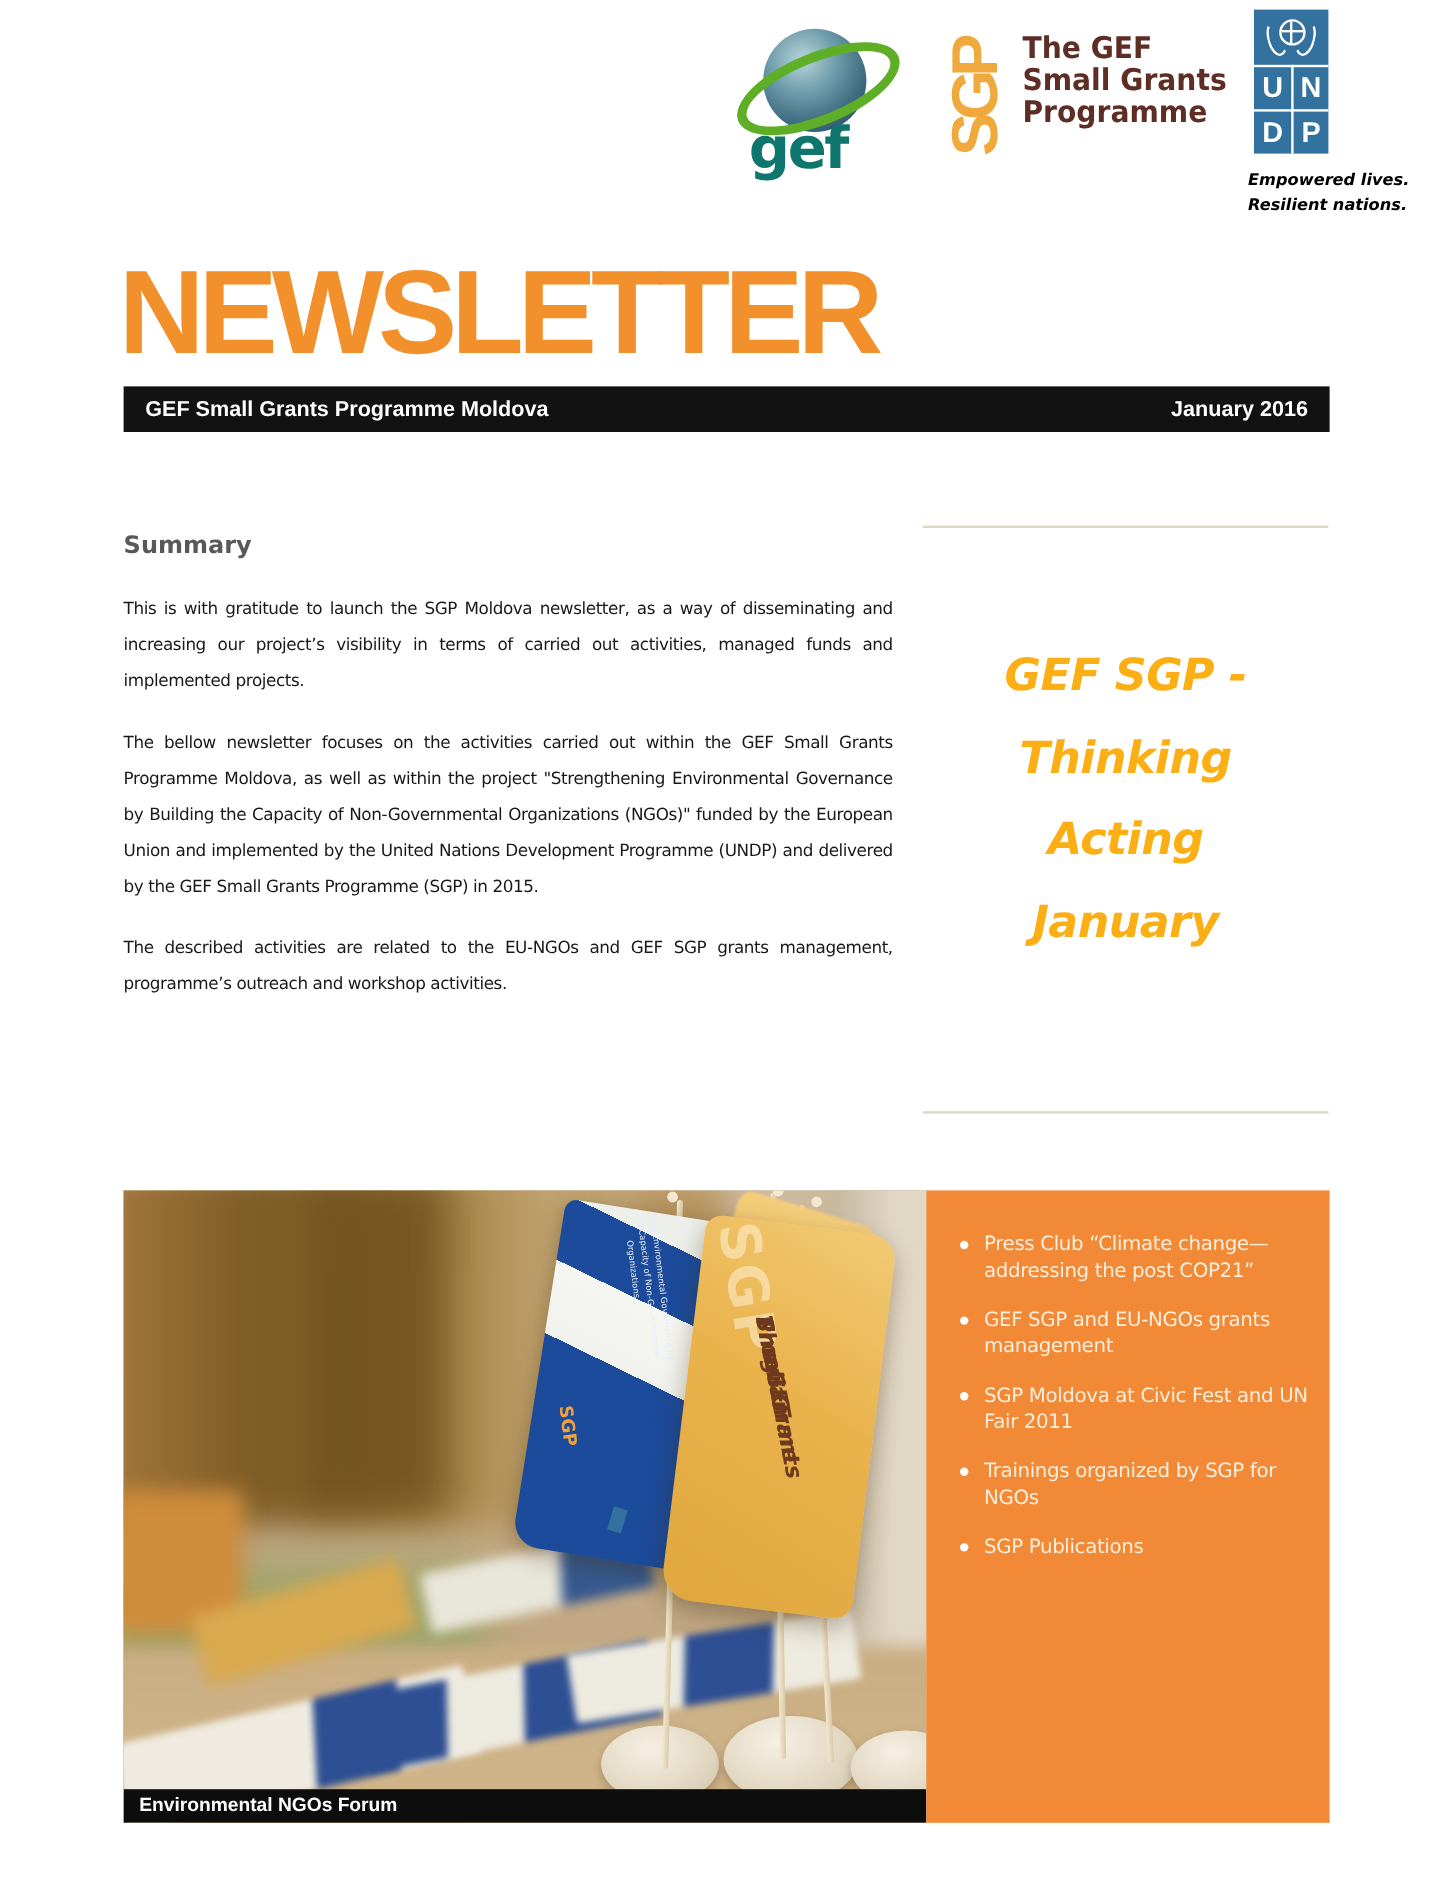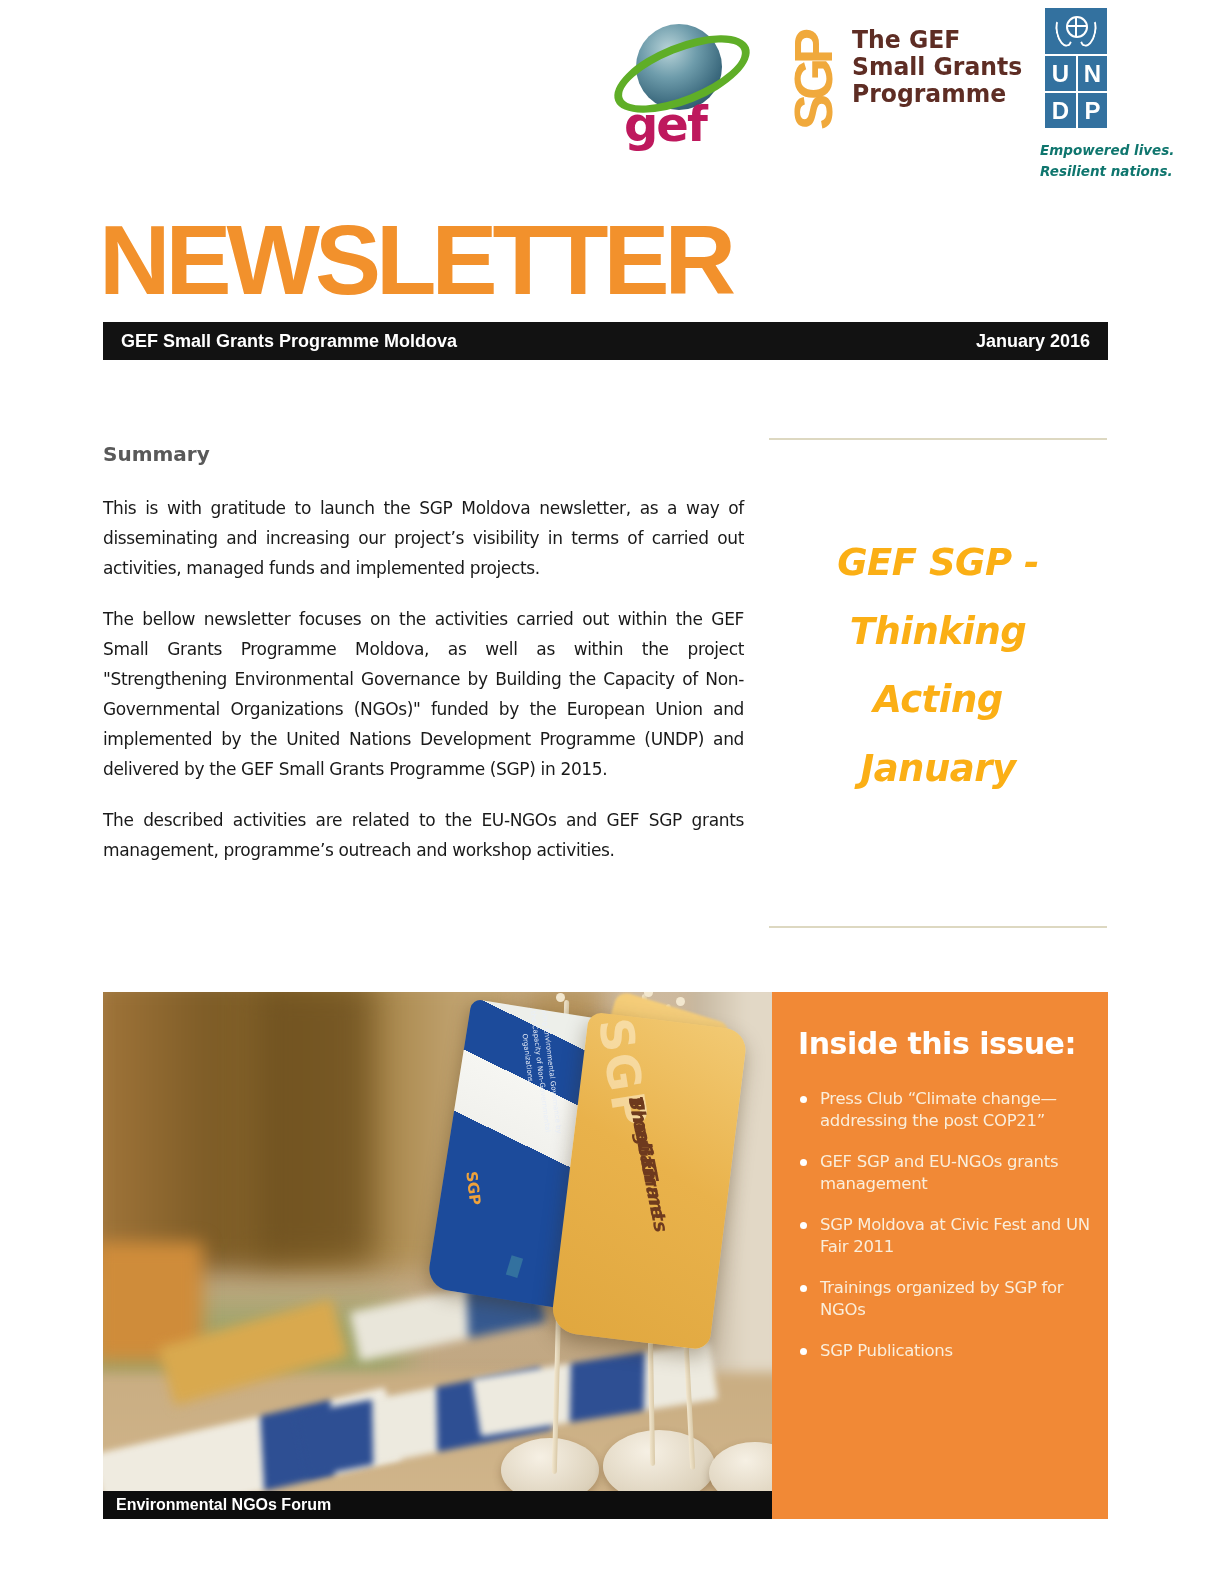--- a/index.html
+++ b/index.html
@@ -5,21 +5,21 @@
   html,body{margin:0;padding:0;background:#ffffff;}
   .page{position:relative;width:1213px;height:1571px;background:#fff;overflow:hidden;
         font-family:"DejaVu Sans",sans-serif;}
 
   
   .logo-gef{position:absolute;left:618px;top:14px;width:122px;height:142px;}
   .gef-globe{position:absolute;left:18px;top:10px;width:86px;height:86px;border-radius:50%;
     background:radial-gradient(circle at 38% 30%, #b9d4d9 0%, #6e9cab 35%, #3c6a7e 68%, #1d4356 100%);}
   .gef-ring{position:absolute;left:-8px;top:30px;width:128px;height:44px;border:8px solid #5fae27;
     border-radius:50%;transform:rotate(-22deg);}
-  .gef-text{position:absolute;left:6px;top:86px;font-size:48px;font-weight:bold;color:#be185d;
+  .gef-text{position:absolute;left:6px;top:86px;font-size:48px;font-weight:bold;color:#0f766e;
     line-height:1;letter-spacing:-2px;}
 
   .logo-sgp{position:absolute;left:786px;top:18px;width:205px;height:118px;display:flex;}
   .sgp-mark{writing-mode:vertical-rl;transform:rotate(180deg);font-family:"Liberation Sans",sans-serif;
     font-weight:bold;font-size:54px;color:#F0A93C;letter-spacing:-6px;line-height:1;height:112px;}
   .sgp-lines{margin-left:12px;margin-top:8px;font-weight:bold;font-size:25px;line-height:1.08;
     color:#5E2D24;transform:scaleX(.94);transform-origin:left top;white-space:nowrap;}
 
   .logo-undp{position:absolute;left:1045px;top:8px;width:62px;height:120px;background:#33719F;}
   .undp-crest{position:absolute;left:14px;top:5px;width:34px;height:38px;}
@@ -30,33 +30,33 @@
     border-radius:50%;border-top-color:transparent;}
   .crest-wing-l{left:-3px;border-right-color:transparent;transform:rotate(-14deg);}
   .crest-wing-r{right:-3px;border-left-color:transparent;transform:rotate(14deg);}
   .undp-grid{position:absolute;left:0;bottom:0;width:62px;height:74px;display:grid;
     grid-template-columns:1fr 1fr;grid-template-rows:1fr 1fr;}
   .undp-cell{display:flex;align-items:center;justify-content:center;color:#fff;
     font-family:"Liberation Sans",sans-serif;font-weight:bold;font-size:24px;
     border-top:2px solid #fff;}
   .undp-cell.col2{border-left:2px solid #fff;}
   .undp-tagline{position:absolute;left:1040px;top:140px;font-style:italic;font-weight:bold;
-    font-size:13.5px;color:#0f766e;line-height:1.55;}
+    font-size:13.5px;color:#000000;line-height:1.55;}
 
   
   .newsletter-title{position:absolute;left:99px;top:210px;font-family:"Liberation Sans",sans-serif;
     font-weight:bold;font-size:99px;letter-spacing:-5px;color:#F2912C;line-height:1;}
   .title-bar{position:absolute;left:103px;top:322px;width:1005px;height:38px;background:#121212;
     display:flex;align-items:center;justify-content:space-between;padding:0 18px;box-sizing:border-box;
     color:#fff;font-family:"Liberation Sans",sans-serif;font-weight:bold;font-size:18px;}
 
   
   .summary-col{position:absolute;left:103px;top:442px;width:641px;}
   .summary-heading{font-size:20px;font-weight:bold;color:#595959;margin:0 0 27px;}
-  .summary-col p{font-size:17px;line-height:30px;letter-spacing:-0.35px;text-align:justify;
+  .summary-col p{font-size:14px;line-height:30px;letter-spacing:-0.35px;text-align:justify;
     color:#191919;margin:0 0 21px;}
 
   
   .quote-box{position:absolute;left:769px;top:438px;width:338px;height:490px;box-sizing:border-box;
     border-top:2px solid #DDD8C1;border-bottom:2px solid #DDD8C1;text-align:center;padding-top:103px;}
   .quote-line{font-size:37px;font-weight:bold;font-style:italic;color:#FBAF15;line-height:1.1;
     margin-bottom:28px;letter-spacing:-0.5px;}
 
   
   .photo{position:absolute;left:103px;top:992px;width:669px;height:527px;overflow:hidden;background:#C7AE90;}
@@ -214,21 +214,20 @@
       <div class="yf-text">
         <div>The GEF</div>
         <div>Small Grants</div>
         <div>Programme</div>
       </div>
     </div>
     <div class="caption-bar">Environmental NGOs Forum</div>
   </div>
 
   <div class="inside-panel">
-    <h2 class="inside-heading">Inside this issue:</h2>
     <ul class="inside-list">
       <li>
           <span class="dot"></span>
           <span>Press Club “Climate change—addressing the post COP21”</span>
         </li>
       <li>
           <span class="dot"></span>
           <span>GEF SGP and EU-NGOs grants man­agement</span>
         </li>
       <li>

